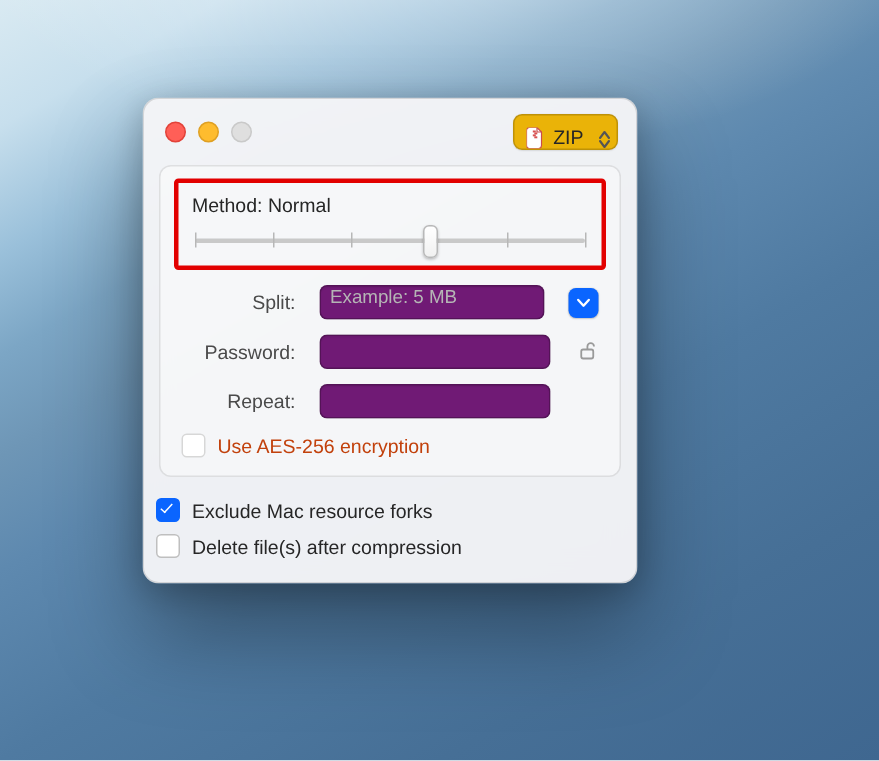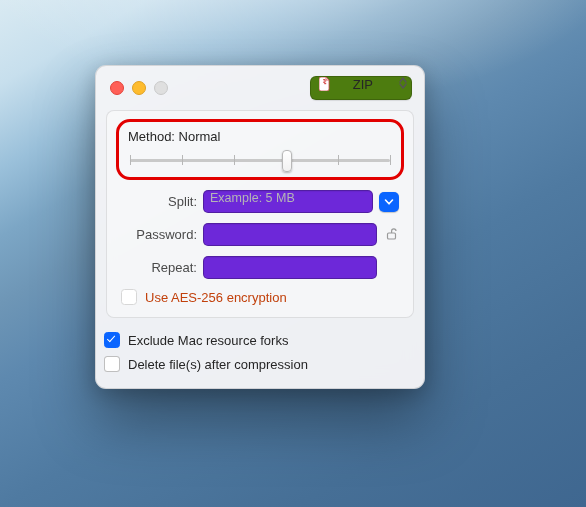--- a/index.html
+++ b/index.html
@@ -5,37 +5,37 @@
   html,body{margin:0;padding:0;width:586px;height:507px;font-family:-apple-system,Helvetica,Arial,sans-serif;font-size:13px;color:#262626;overflow:hidden}
   .desktop{position:relative;width:586px;height:507px;background:linear-gradient(150deg,#d9eaf2 0%,#c7dfed 10%,#9ac0da 20%,#7ca6c5 28%,#6e96b6 36%,#5e89af 45%,#4f7aa1 60%,#466f96 80%,#3f6790 100%);}
   .desktop::before{content:"";position:absolute;inset:0;background:radial-gradient(ellipse 600px 300px at 300px -60px,rgba(255,255,255,.55),transparent 55%);} 
   .window{position:absolute;left:95px;top:65px;width:328px;background:rgba(245,245,247,.96);border:.5px solid rgba(0,0,0,.12);border-radius:11px;box-shadow:0 32px 60px rgba(0,0,0,.35),0 5px 22px rgba(0,0,0,.22);backdrop-filter:blur(10px);} 
   .titlebar{display:flex;align-items:center;justify-content:space-between;padding:10px 12px 10px 14px}
   .traffic{display:flex;gap:8px}
   .light{width:12px;height:12px;border-radius:50%}
   .close-l{background:#ff5f57;border:.5px solid #e24239}
   .min-l{background:#febc2e;border:.5px solid #dfa023}
   .zoom-l{background:#dfdfdf;border:.5px solid #c9c9c9}
-  .format-select{display:flex;align-items:flex-start;gap:22px;height:22px;padding:0 4px 0 8px;background:#4d7c0f;border:.5px solid rgba(0,0,0,.18);border-radius:6px;box-shadow:0 .5px 1px rgba(0,0,0,.1)}
+  .format-select{display:flex;align-items:flex-end;gap:6px;height:22px;padding:0 4px 0 8px;background:#eab308;border:.5px solid rgba(0,0,0,.18);border-radius:6px;box-shadow:0 .5px 1px rgba(0,0,0,.1)}
   .format-select .icn{width:12px;height:14px}
   .format-select .txt{font-size:13px}
   .stepper{display:flex;flex-direction:column;margin-left:4px}
   .stepper svg{width:8px;height:6px;display:block}
   .inset-panel{margin:0 10px;padding:12px 14px;background:rgba(255,255,255,.42);border:.5px solid rgba(0,0,0,.1);border-radius:8px}
-  .highlight{border:3px solid #e20000;border-radius:14px;padding:7px 9px 7px 9px;margin:-4px -5px 9px -5px}
+  .highlight{border:3px solid #e20000;border-radius:3px;padding:7px 9px 7px 9px;margin:-4px -5px 9px -5px}
   .method-label{font-size:13px;margin-bottom:6px}
   .slider-wrap{position:relative;height:20px;margin:0 2px}
   .track{position:absolute;left:0;right:0;top:8.5px;height:3px;background:#c9c9c9;border-radius:2px}
   .tick{position:absolute;top:5px;width:1.2px;height:10px;background:#b7b7b7}
   .thumb{position:absolute;top:0px;width:8px;height:20px;border-radius:4px;background:linear-gradient(#fff,#f1f1f1);border:.5px solid #b8b8b8;box-shadow:0 1px 2px rgba(0,0,0,.25)}
   .sll{position:absolute;transform:translateX(-50%)}
   .sllwrap{position:relative;height:14px;margin-top:6px;font-size:10.5px;color:#464646}
-  .form-row{display:flex;align-items:center;margin-top:10px;gap:6px}
+  .form-row{display:flex;align-items:center;margin-top:10px;gap:16px}
   .form-row label{width:76px;text-align:right;color:#4a4a4a}
-  .txtfield{flex:1;height:21px;background:#6d28d9;border:.5px solid rgba(0,0,0,.25);border-radius:5px;box-shadow:inset 0 1px 1px rgba(0,0,0,.06);padding:0 6px;font-size:12.5px;color:#3a3a3a}
+  .txtfield{flex:1;height:21px;background:#701a75;border:.5px solid rgba(0,0,0,.25);border-radius:5px;box-shadow:inset 0 1px 1px rgba(0,0,0,.06);padding:0 6px;font-size:12.5px;color:#3a3a3a}
   .txtfield.placeholder{color:#b5b5b5}
   .split-row .txtfield{color:#b5b5b5}
   .trail-btn{width:20px;height:20px;border-radius:5px;background:#0a65ff;display:flex;align-items:center;justify-content:center;box-shadow:0 .5px 1px rgba(0,0,0,.2)}
   .lock{width:16px;text-align:center;color:#8d8d8d}
   .chkrow{display:flex;align-items:center;gap:8px;margin-top:10px}
   .chkrow.disabled{color:#c2410c}
   .chk{position:relative;width:14px;height:14px;border-radius:3.5px;background:#fff;border:.5px solid rgba(0,0,0,.25);flex:0 0 14px}
   .chk.checked{background:#0a65ff;border-color:#0a65ff}
   .chk.checked::after{content:"";position:absolute;left:4px;top:1px;width:3.3px;height:7px;border:solid #fff;border-width:0 1.8px 1.8px 0;transform:rotate(42deg)}
   .chk.disabled{background:#fff;border-color:#d7d7d7}

